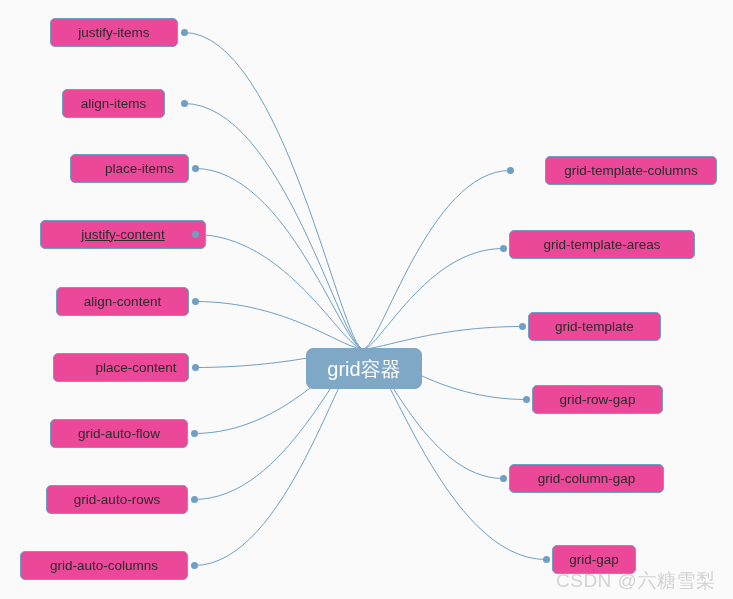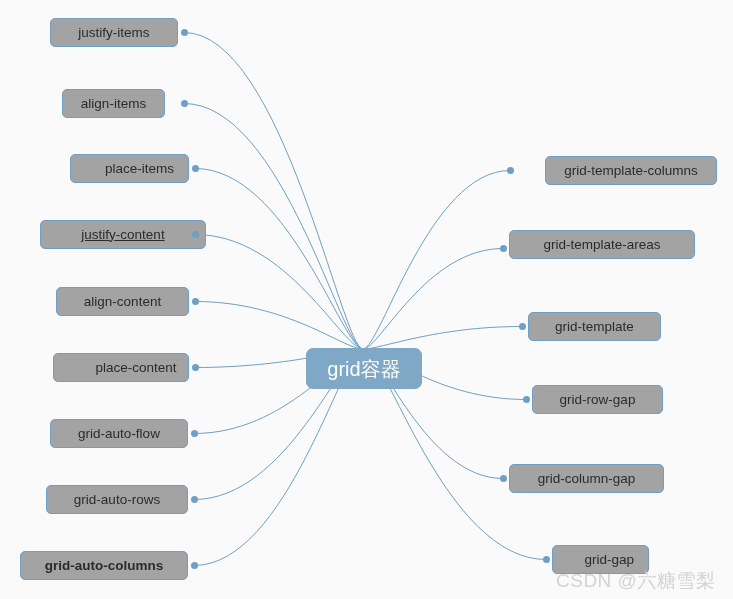--- a/index.html
+++ b/index.html
@@ -24,21 +24,21 @@
     left: 0;
     top: 0;
     width: 733px;
     height: 599px;
     pointer-events: none;
   }
   .node {
     position: absolute;
     box-sizing: border-box;
     height: 29px;
-    background: #a3a3a3;
+    background: #ec4899;
     border: 1px solid #6f9fc4;
     border-radius: 5px;
     display: flex;
     align-items: center;
     justify-content: center;
     font-size: 13.5px;
     color: #2b2b2b;
     white-space: nowrap;
     padding: 0 14px;
   }
@@ -124,41 +124,41 @@
       </div>
       <div class="node" style="left: 53px; top: 353px; width: 136px; padding-left: 44px;">
         <span class="node-label">place-content</span>
       </div>
       <div class="node" style="left: 50px; top: 419px; width: 138px;">
         <span class="node-label">grid-auto-flow</span>
       </div>
       <div class="node" style="left: 46px; top: 485px; width: 142px;">
         <span class="node-label">grid-auto-rows</span>
       </div>
-      <div class="node" style="left: 20px; top: 551px; width: 168px; font-weight: bold;">
+      <div class="node" style="left: 20px; top: 551px; width: 168px;">
         <span class="node-label">grid-auto-columns</span>
       </div>
     </div>
   <div id="right-nodes">
       <div class="node" style="left: 545px; top: 156px; width: 172px;">
         <span class="node-label">grid-template-columns</span>
       </div>
       <div class="node" style="left: 509px; top: 224px; width: 186px; margin-top: 6px;">
         <span class="node-label">grid-template-areas</span>
       </div>
       <div class="node" style="left: 528px; top: 312px; width: 133px;">
         <span class="node-label">grid-template</span>
       </div>
       <div class="node" style="left: 532px; top: 385px; width: 131px;">
         <span class="node-label">grid-row-gap</span>
       </div>
       <div class="node" style="left: 509px; top: 464px; width: 155px;">
         <span class="node-label">grid-column-gap</span>
       </div>
-      <div class="node" style="left: 552px; top: 545px; width: 97px; justify-content: flex-end;">
+      <div class="node" style="left: 552px; top: 545px; width: 84px;">
         <span class="node-label">grid-gap</span>
       </div>
     </div>
   <div id="dots">
       <div class="conn-dot" style="left: 180.5px; top: 29px;"></div>
       <div class="conn-dot" style="left: 180.5px; top: 100px;"></div>
       <div class="conn-dot" style="left: 191.5px; top: 165px;"></div>
       <div class="conn-dot" style="left: 191.5px; top: 231px;"></div>
       <div class="conn-dot" style="left: 191.5px; top: 298px;"></div>
       <div class="conn-dot" style="left: 191.5px; top: 364px;"></div>

